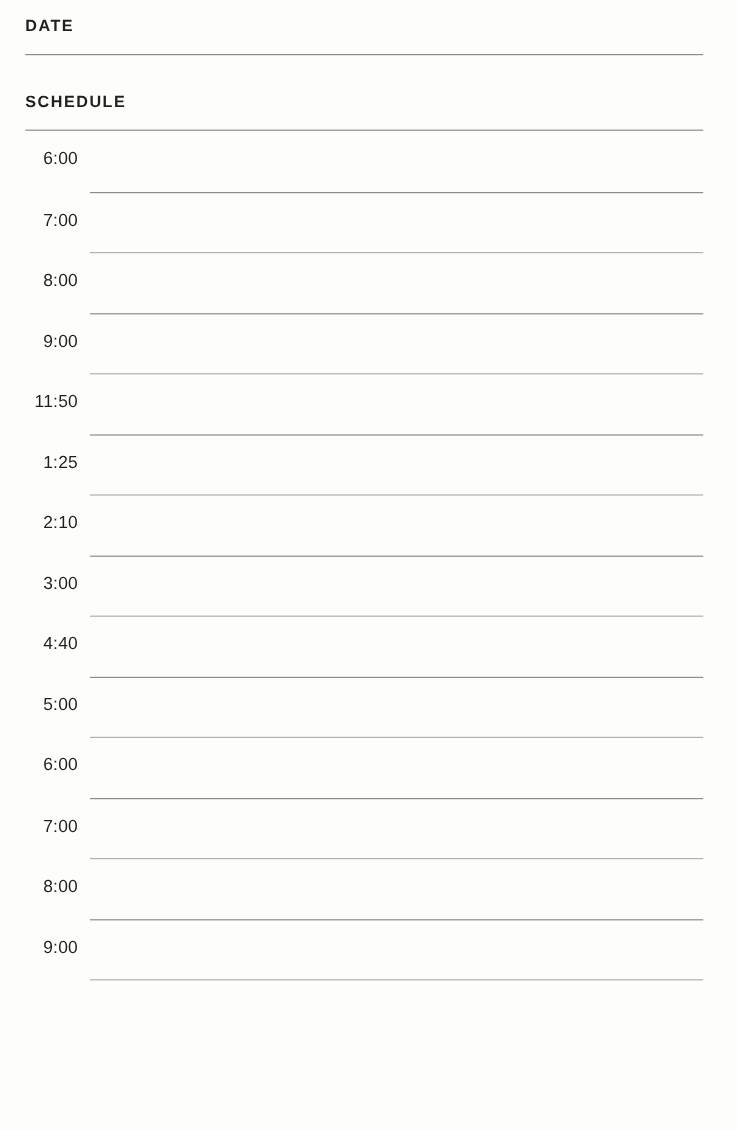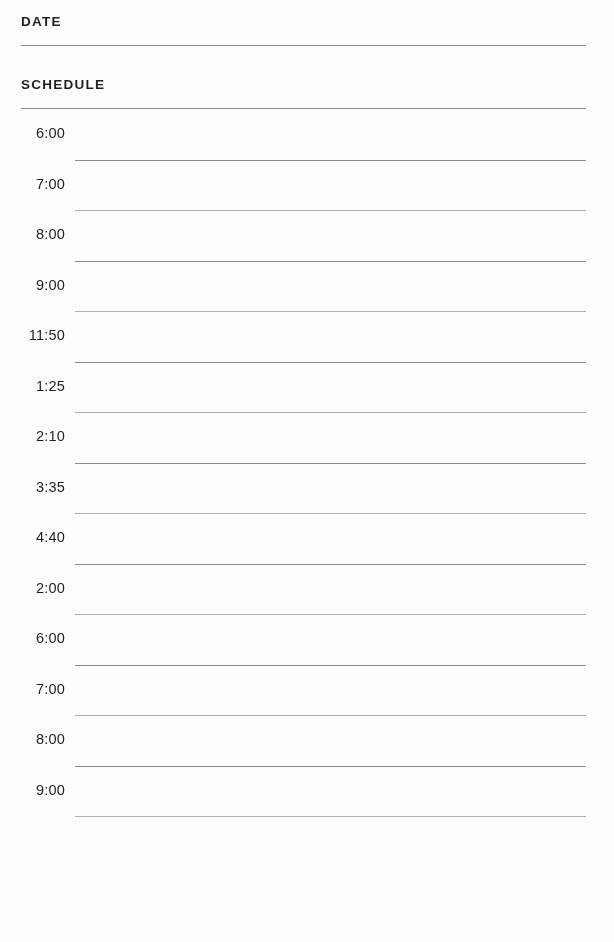--- a/index.html
+++ b/index.html
@@ -131,29 +131,29 @@
       </div>
       <div class="schedule-row">
         <div class="row-time">1:25</div>
         <div class="row-line"></div>
       </div>
       <div class="schedule-row">
         <div class="row-time">2:10</div>
         <div class="row-line"></div>
       </div>
       <div class="schedule-row">
-        <div class="row-time">3:35</div>
+        <div class="row-time">3:00</div>
         <div class="row-line"></div>
       </div>
       <div class="schedule-row">
         <div class="row-time">4:40</div>
         <div class="row-line"></div>
       </div>
       <div class="schedule-row">
-        <div class="row-time">2:00</div>
+        <div class="row-time">5:00</div>
         <div class="row-line"></div>
       </div>
       <div class="schedule-row">
         <div class="row-time">6:00</div>
         <div class="row-line"></div>
       </div>
       <div class="schedule-row">
         <div class="row-time">7:00</div>
         <div class="row-line"></div>
       </div>

